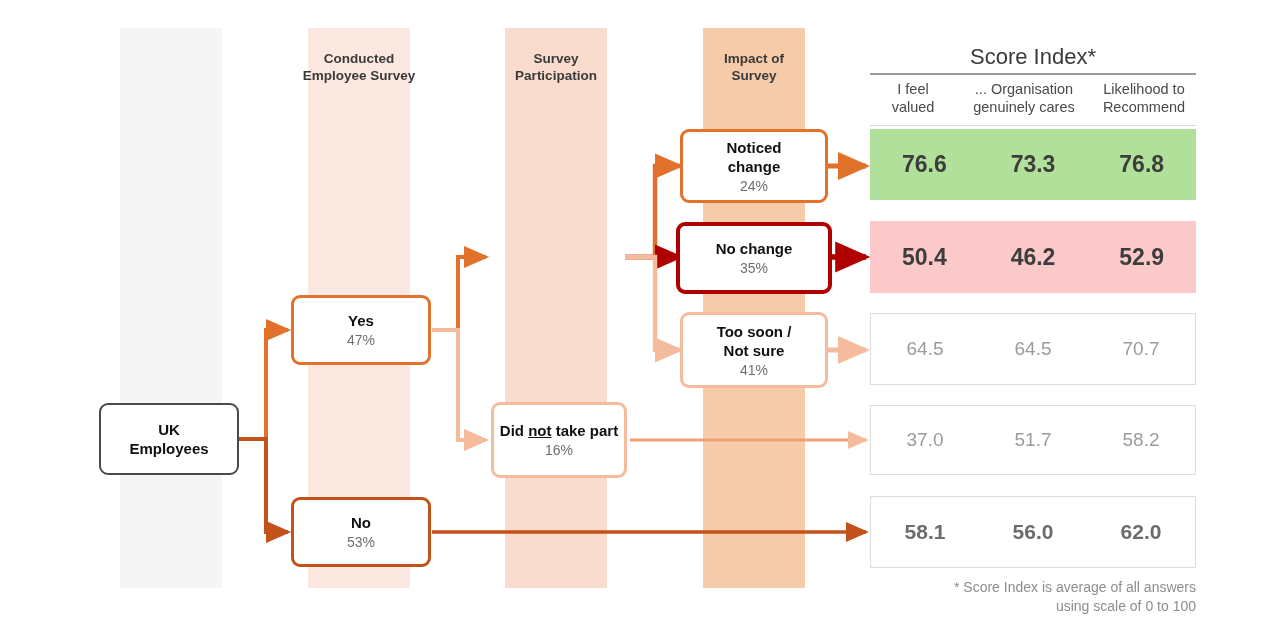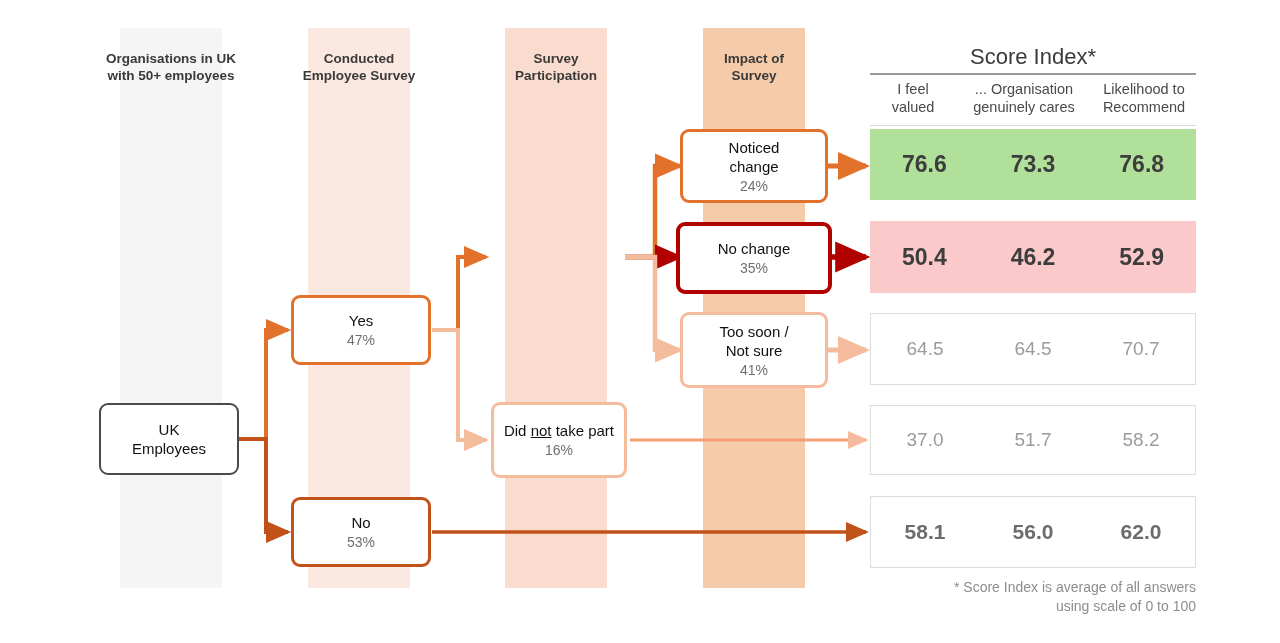--- a/index.html
+++ b/index.html
@@ -7,21 +7,21 @@
        font-family:"Liberation Sans","DejaVu Sans",sans-serif;color:#3b3b3b;}
   #stage{position:absolute;left:0;top:0;width:1280px;height:643px;}
 
   .band{position:absolute;top:28px;height:560px;}
   .band-label{position:absolute;text-align:center;font-weight:bold;font-size:13.5px;
               line-height:17px;color:#3a3a3a;}
 
   .node{position:absolute;background:#ffffff;border-radius:9px;
         display:flex;flex-direction:column;align-items:center;justify-content:center;
         text-align:center;box-sizing:border-box;}
-  .node .ttl{font-weight:normal;font-size:15px;line-height:19px;color:#111111;text-align:center;}
+  .node .ttl{font-weight:bold;font-size:15px;line-height:19px;color:#111111;text-align:center;}
   .node .pct{font-size:14px;line-height:18px;color:#6f6f6f;margin-top:1px;}
   .node.start{border:2px solid #4a4a4a;}
   .node.mid{border:3px solid #e2712b;}
   .node.strong{border:3px solid #c1521a;}
   .node.red{border:4px solid #b00000;}
   .node.pale{border:3px solid #f4bc9c;}
 
   svg#wires{position:absolute;left:0;top:0;width:1280px;height:643px;}
   .score-title{position:absolute;left:860px;top:44px;width:346px;text-align:center;
                font-size:22px;color:#3a3a3a;}
@@ -47,24 +47,20 @@
 </head>
 <body>
 
 <div id="stage">
 
   <div class="band" style="left:120px;width:102px;background:#f5f5f5;"></div>
   <div class="band" style="left:308px;width:102px;background:#fbe9e1;"></div>
   <div class="band" style="left:505px;width:102px;background:#f9dccd;"></div>
   <div class="band" style="left:703px;width:102px;background:#f5cbaa;"></div>
 
-  <div class="band-label" style="left:91px;top:50px;width:160px;">
-    <div>Organisations in UK</div>
-    <div>with 50+ employees</div>
-  </div>
   <div class="band-label" style="left:279px;top:50px;width:160px;">
     <div>Conducted</div>
     <div>Employee Survey</div>
   </div>
   <div class="band-label" style="left:476px;top:50px;width:160px;">
     <div>Survey</div>
     <div>Participation</div>
   </div>
   <div class="band-label" style="left:674px;top:50px;width:160px;">
     <div>Impact of</div>

